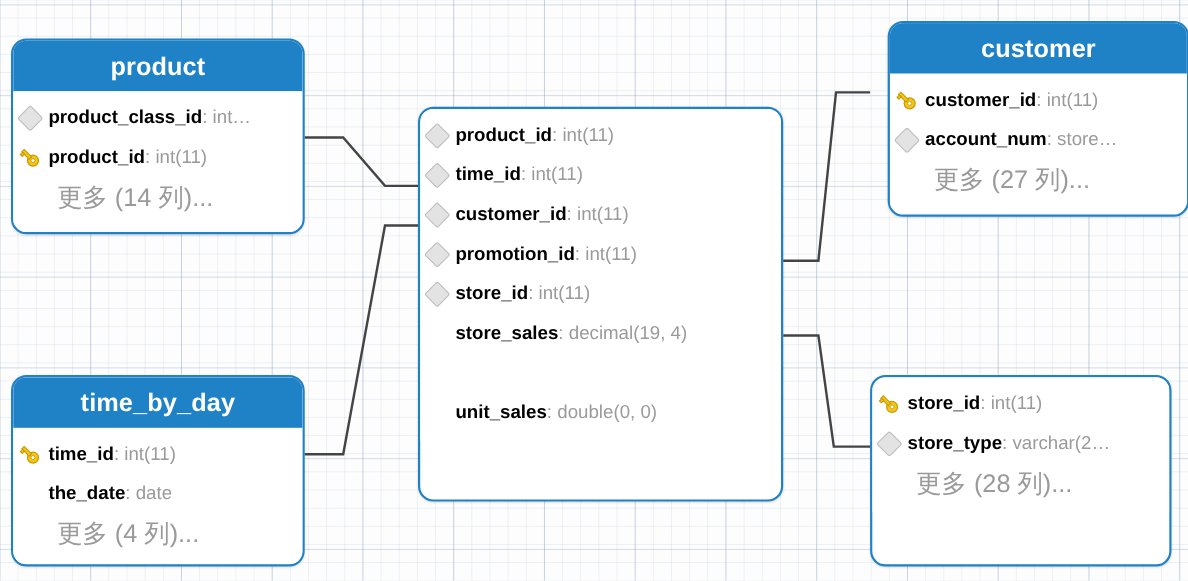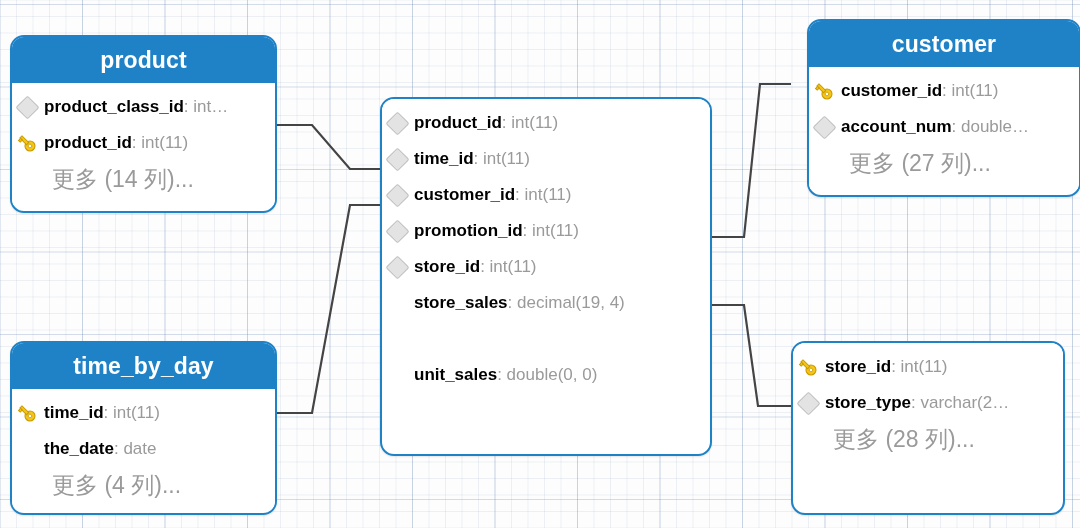--- a/index.html
+++ b/index.html
@@ -256,21 +256,21 @@
         <span class="col-text">
           <span class="col-name">customer_id</span><span class="col-type">: </span><span class="col-type">int(11)</span>
         </span>
       </div>
 
       <div class="col-row">
         <span class="icon-slot">
             <span class="diamond"></span>
           </span>
         <span class="col-text">
-          <span class="col-name">account_num</span><span class="col-type">: </span><span class="col-type">double…</span>
+          <span class="col-name">account_num</span><span class="col-type">: </span><span class="col-type">store…</span>
         </span>
       </div>
 
       <div class="more-row">更多 (27 列)...</div>
     </div>
   </div>
 
   <div class="table-node" id="node-store">
     <div class="table-body">
 

